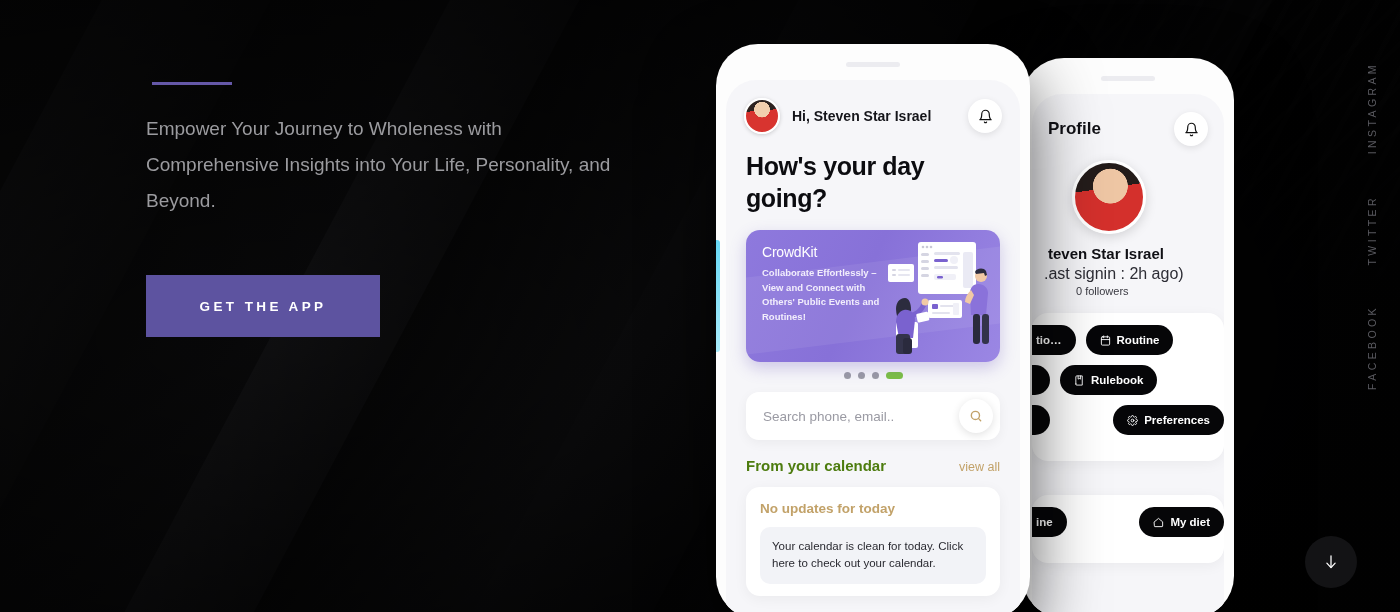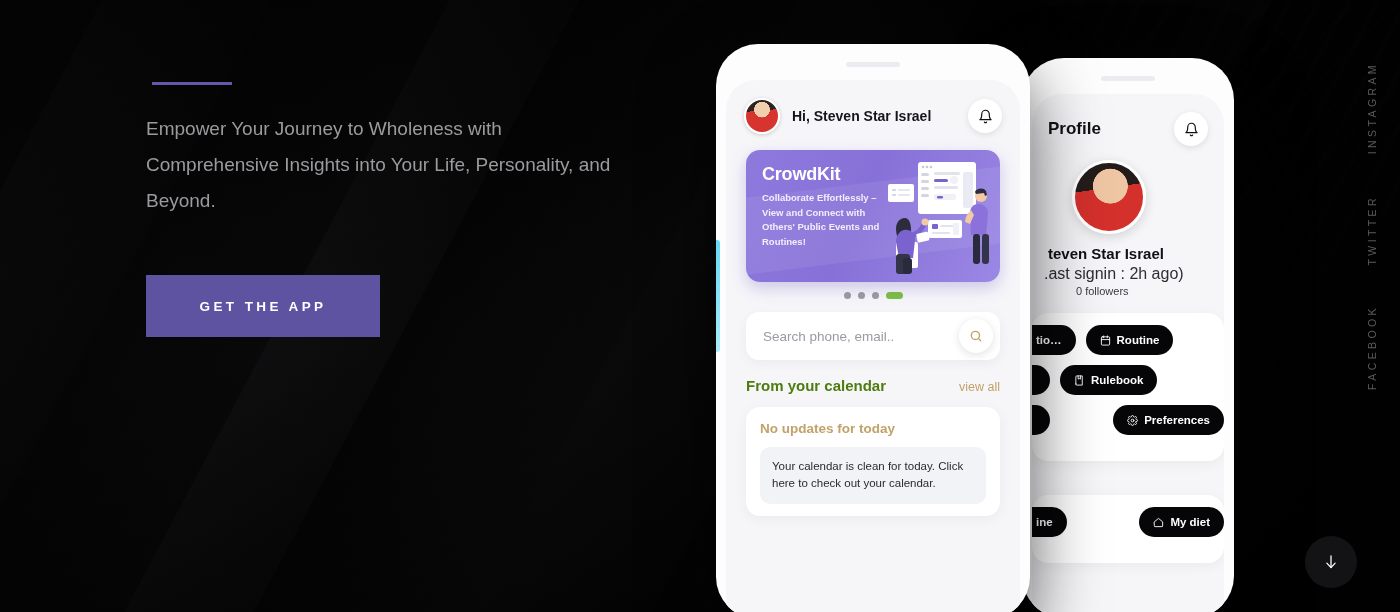--- a/index.html
+++ b/index.html
@@ -155,21 +155,21 @@
     height: 132px; border-radius: 14px;
     background: linear-gradient(115deg, #8e79dd 0%, #8771d8 45%, #9b87e4 100%);
     position: relative; overflow: hidden;
     box-shadow: 0 6px 16px rgba(110,90,190,0.30);
   }
   .promo .band {
     position: absolute; left: 0; right: 0; top: 24%; height: 58%;
     background: rgba(255,255,255,0.07); transform: skewY(-7deg);
   }
   .promo-copy { position: absolute; left: 16px; top: 14px; width: 132px; }
-  .promo-title { color: #fff; font-size: 18px; font-weight: 700; letter-spacing: -0.2px; }
+  .promo-title { color: #fff; font-size: 14px; font-weight: 400; letter-spacing: -0.2px; }
   .promo-sub { color: #f2eefc; font-size: 9.5px; line-height: 1.55; margin-top: 6px; font-weight: 600; }
   .promo-art { position: absolute; right: 6px; top: 8px; width: 120px; height: 118px; }
 
   .dots { display: flex; gap: 7px; justify-content: center; margin-top: 10px; align-items: center; }
   .dot { width: 7px; height: 7px; border-radius: 50%; background: #9a9aa4; }
   .dot.active { width: 17px; border-radius: 4px; background: #7bc043; }
 
   .search {
     margin: 13px 20px 0 20px; height: 48px; background: #fff;
     border-radius: 13px; display: flex; align-items: center;
@@ -350,20 +350,21 @@
         <div class="avatar"></div>
         <div class="greeting">Hi, Steven Star Israel</div>
         <div class="bell">
           <svg width="15" height="15" viewBox="0 0 24 24" fill="none" stroke="#111" stroke-width="1.9" stroke-linecap="round" stroke-linejoin="round">
             <path d="M18 8a6 6 0 1 0-12 0c0 7-3 9-3 9h18s-3-2-3-9"></path>
             <path d="M13.7 21a2 2 0 0 1-3.4 0"></path>
           </svg>
         </div>
       </div>
 
+      <div class="h-title">How's your day going?</div>
 
       <div class="promo">
         <div class="band"></div>
         <div class="promo-copy">
           <div class="promo-title">CrowdKit</div>
           <div class="promo-sub">Collaborate Effortlessly – View and Connect with Others' Public Events and Routines!</div>
         </div>
         <svg class="promo-art" viewBox="0 0 120 118">
           <rect x="44" y="4" width="58" height="52" rx="3" fill="#fff"></rect>
           <circle cx="49" cy="9" r="1.3" fill="#c9c9d6"></circle>

